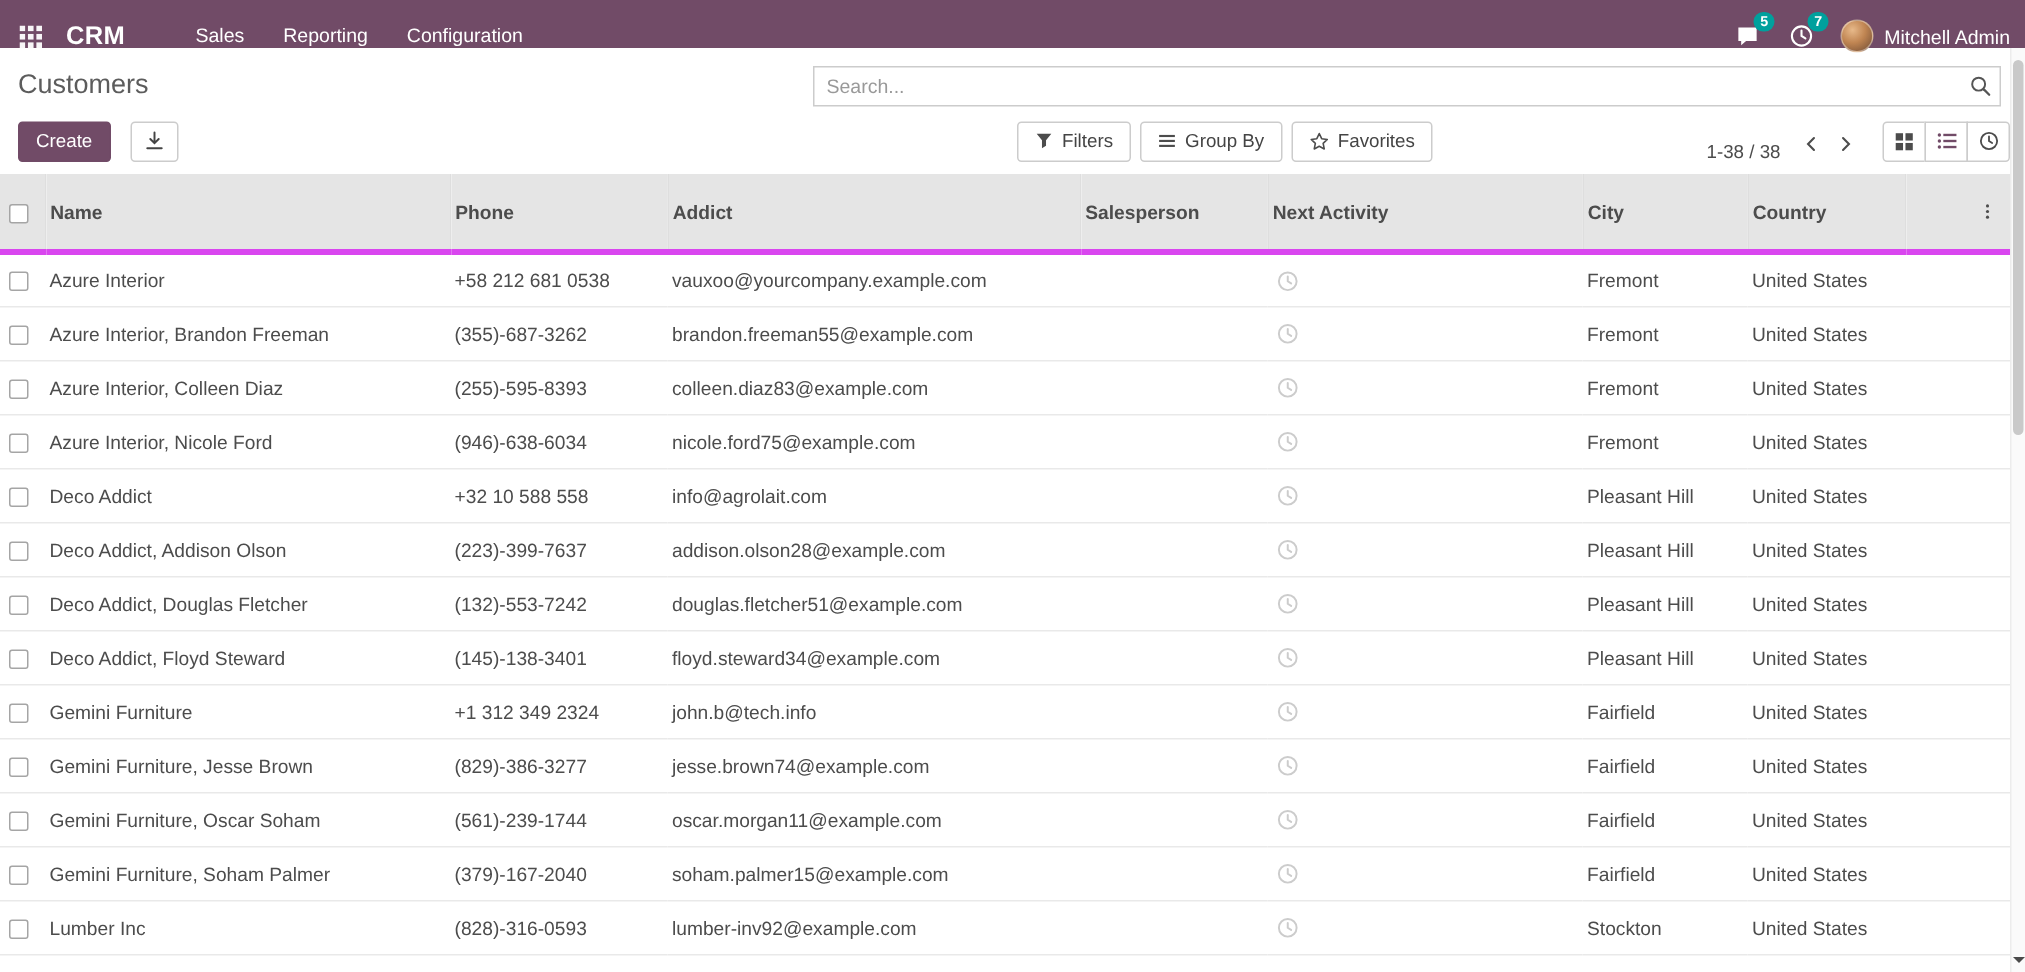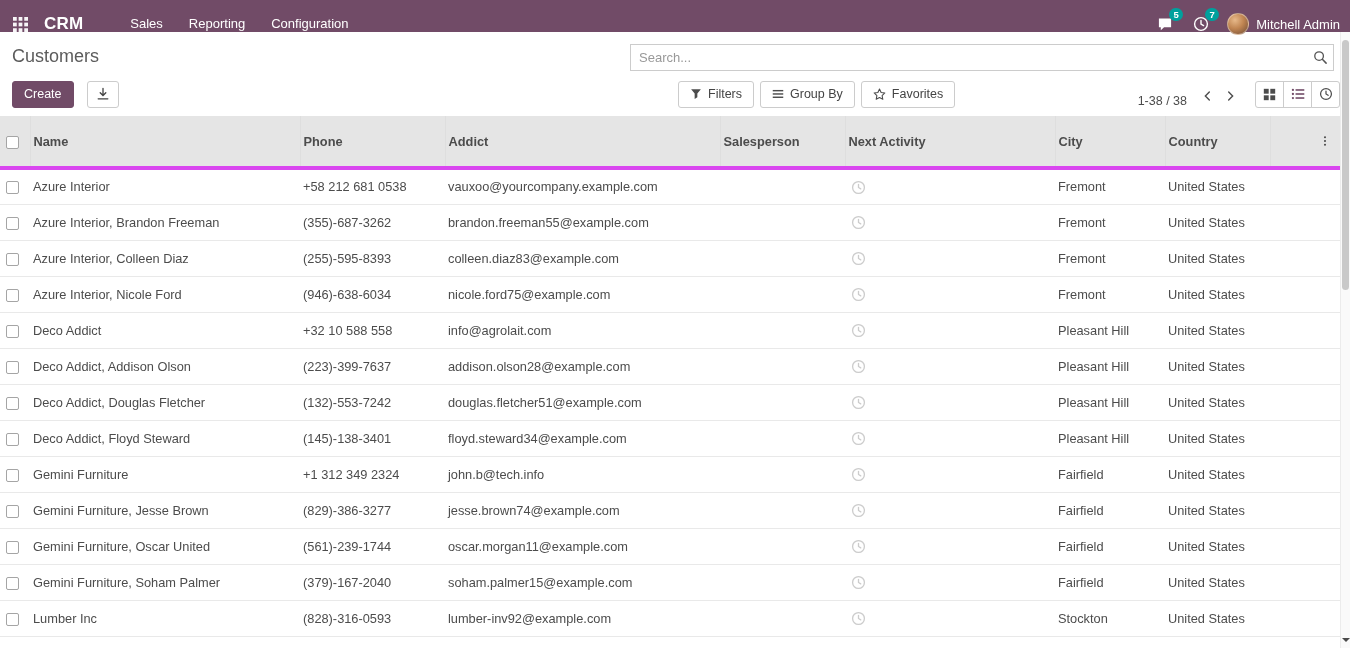--- a/index.html
+++ b/index.html
@@ -20,21 +20,21 @@
   .nav-icon-wrap{position:relative;width:20px;height:22px;display:flex;align-items:center;justify-content:center;cursor:pointer}
   .badge{position:absolute;top:-5px;right:-8px;background:var(--badge-bg);border-radius:9px;font-size:9.5px;line-height:13px;min-width:14px;text-align:center;padding:0 3px;color:#fff;font-weight:bold}
   .user-menu{display:flex;align-items:center;gap:7px;cursor:pointer}
   .avatar{width:22px;height:22px;border-radius:50%;background:radial-gradient(circle at 35% 30%,#e7b98a 0%,#c08552 45%,#6e4a33 100%);border:1px solid rgba(255,255,255,.4)}
   .user-name{font-size:13px}
 
   
   .control-panel{height:84px;position:relative}
   .cp-row1{display:flex;align-items:flex-start;padding:12px 10px 0 12px;height:44px}
   .breadcrumb{font-size:18px;color:#5c5c5c;flex:1;padding-top:2px}
-  .searchbox{width:704px;height:27px;border:1px solid #ccc;display:flex;align-items:center;background:#fff;margin-right:6px}
+  .searchbox{width:792px;height:27px;border:1px solid #ccc;display:flex;align-items:center;background:#fff;margin-right:6px}
   .searchbox input{flex:1;border:0;outline:0;font-size:13px;padding:0 8px;color:#333;background:transparent;font-family:"Liberation Sans",sans-serif}
   .searchbox input::placeholder{color:#999}
   .search-icon-btn{width:26px;height:100%;display:flex;align-items:center;justify-content:center;cursor:pointer}
   .cp-row2{display:flex;align-items:center;height:32px;padding:0 10px 0 12px;position:relative;margin-top:2px}
   .left-btns{display:flex;gap:13px}
   .btn{font-size:12.5px;border:1px solid #ccc;background:#fff;height:27px;padding:0 11px;border-radius:3px;color:#444;display:inline-flex;align-items:center;gap:6px;cursor:pointer;font-family:"Liberation Sans",sans-serif}
   .btn-primary{background:var(--primary);border-color:var(--primary);color:#fff}
   .btn-icon-only{width:32px;justify-content:center;padding:0}
   .filter-group{position:absolute;left:678px;display:flex;gap:6px}
   .right-group{margin-left:auto;display:flex;align-items:flex-end}
@@ -419,21 +419,21 @@
                 <path d="M8 4.6V8l2.4 1.5" fill="none" stroke="#cccccc" stroke-width="1.4" stroke-linecap="round"></path>
               </svg>
       </span>
     </td>
     <td>Fairfield</td>
     <td>United States</td>
     <td></td>
   </tr>
         <tr>
     <td class="cb-cell"><input type="checkbox" style=""></td>
-    <td>Gemini Furniture, Oscar United</td>
+    <td>Gemini Furniture, Oscar Soham</td>
     <td>(561)-239-1744</td>
     <td>oscar.morgan11@example.com</td>
     <td></td>
     <td class="activity-cell">
       <span class="clock-icon">
         <svg width="15" height="15" viewBox="0 0 16 16">
                 <circle cx="8" cy="8" r="6.3" fill="none" stroke="#cccccc" stroke-width="1.4"></circle>
                 <path d="M8 4.6V8l2.4 1.5" fill="none" stroke="#cccccc" stroke-width="1.4" stroke-linecap="round"></path>
               </svg>
       </span>

